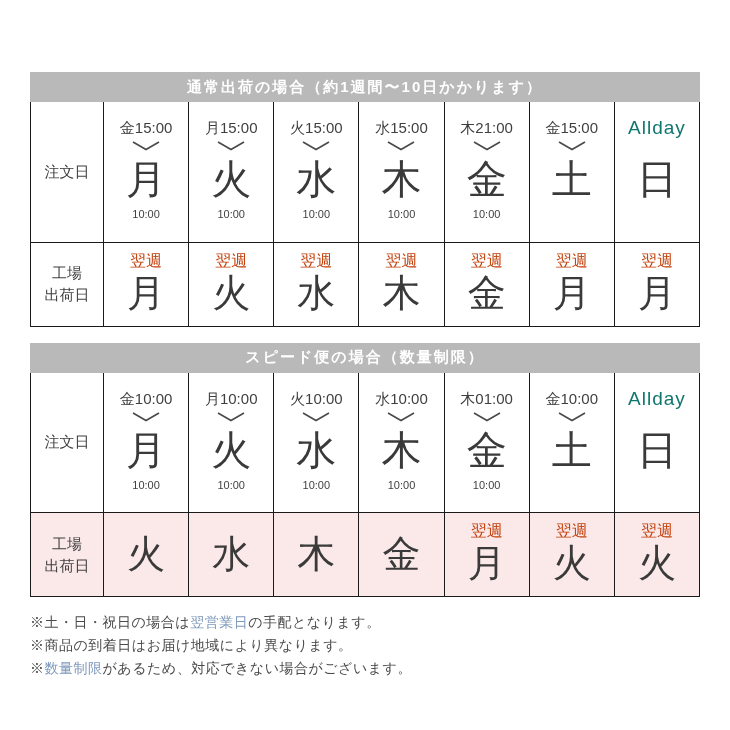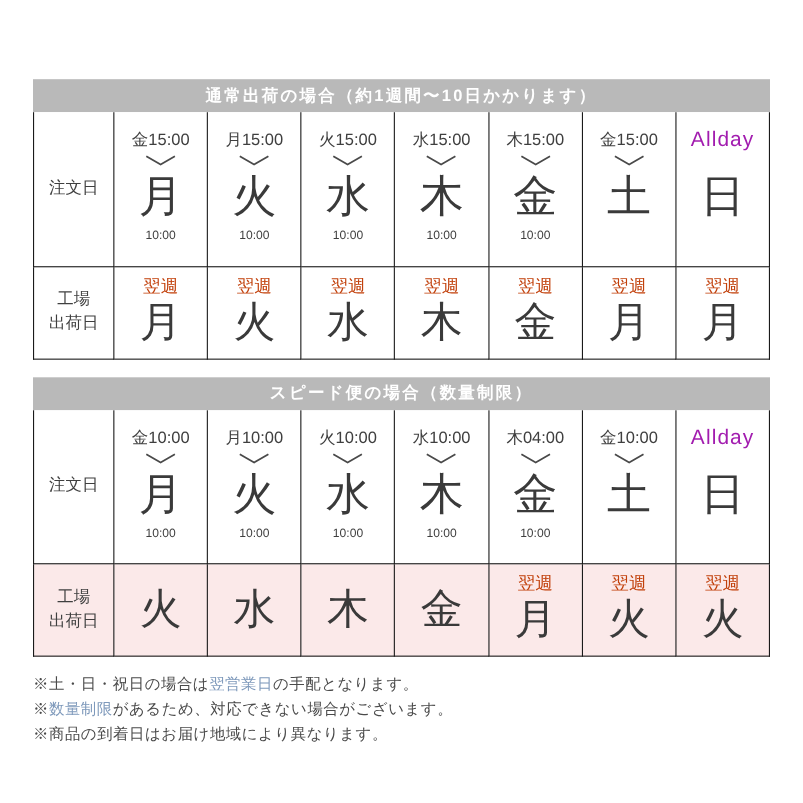--- a/index.html
+++ b/index.html
@@ -32,30 +32,30 @@
   col.labelcol{width:73px;}
   tr.order-row{height:140px;}
   tr.ship-row{height:84px;margin-top:15px;}
 
   .cellbox{
     display:flex;flex-direction:column;
     align-items:center;justify-content:center;
     width:100%;height:100%;
   }
   th.rowlabel{font-weight:400;}
-  .rowlabel-text{font-size:15px;line-height:1.45;color:#3f3f3f;font-family:Liberation Serif, serif;}
+  .rowlabel-text{font-size:15px;line-height:1.45;color:#3f3f3f;}
 
   .cutoff{display:block;height:20px;line-height:20px;font-size:15px;color:#3f3f3f;}
   .chevron{display:block;height:15px;line-height:10px;margin-top:2px;}
   .day{display:block;height:50px;line-height:48px;font-size:40px;font-weight:300;color:#3a3a3a;}
   .time{display:block;height:20px;line-height:18px;font-size:11px;color:#3f3f3f;}
   .time:empty{visibility:hidden;}
 
   .allday .chevron{visibility:hidden;}
-  .allday .cutoff{font-size:19px;letter-spacing:1px;color:#a21caf;}
+  .allday .cutoff{font-size:19px;letter-spacing:1px;color:#0f766e;}
 
   .prefix{display:block;height:19px;line-height:17px;font-size:16px;color:#c2410c;}
   .prefix:empty{display:none;}
   .ship-day{display:block;height:46px;line-height:44px;font-size:38px;font-weight:300;color:#3a3a3a;}
 
   
   tr.pink td,tr.pink th{background:#fbe9e9;}
 
   .section2{margin-top:16px;}
 
@@ -124,21 +124,21 @@
           <span class="cutoff">水15:00</span>
           <span class="chevron"><svg width="30" height="11" viewBox="0 0 30 11">
                     <polyline points="2,2 15,9.5 28,2" fill="none" stroke="#4a4a4a" stroke-width="1.6"></polyline>
                   </svg></span>
           <span class="day">木</span>
           <span class="time">10:00</span>
         </div>
             </td>
         <td>
               <div class="cellbox">
-          <span class="cutoff">木15:00</span>
+          <span class="cutoff">木21:00</span>
           <span class="chevron"><svg width="30" height="11" viewBox="0 0 30 11">
                     <polyline points="2,2 15,9.5 28,2" fill="none" stroke="#4a4a4a" stroke-width="1.6"></polyline>
                   </svg></span>
           <span class="day">金</span>
           <span class="time">10:00</span>
         </div>
             </td>
         <td>
               <div class="cellbox">
           <span class="cutoff">金15:00</span>
@@ -269,21 +269,21 @@
           <span class="cutoff">水10:00</span>
           <span class="chevron"><svg width="30" height="11" viewBox="0 0 30 11">
                     <polyline points="2,2 15,9.5 28,2" fill="none" stroke="#4a4a4a" stroke-width="1.6"></polyline>
                   </svg></span>
           <span class="day">木</span>
           <span class="time">10:00</span>
         </div>
             </td>
         <td>
               <div class="cellbox">
-          <span class="cutoff">木04:00</span>
+          <span class="cutoff">木01:00</span>
           <span class="chevron"><svg width="30" height="11" viewBox="0 0 30 11">
                     <polyline points="2,2 15,9.5 28,2" fill="none" stroke="#4a4a4a" stroke-width="1.6"></polyline>
                   </svg></span>
           <span class="day">金</span>
           <span class="time">10:00</span>
         </div>
             </td>
         <td>
               <div class="cellbox">
           <span class="cutoff">金10:00</span>
@@ -354,17 +354,17 @@
           <span class="ship-day">火</span>
         </div>
             </td>
       </tr>
     </tbody>
       </table>
   </section>
 
   <div class="notes">
     <p class="note"><span>※土・日・祝日の場合は</span><span class="accent">翌営業日</span><span>の手配となります。</span></p>
+    <p class="note"><span>※商品の到着日はお届け地域により異なります。</span><span class="accent"></span><span></span></p>
     <p class="note"><span>※</span><span class="accent">数量制限</span><span>があるため、対応できない場合がございます。</span></p>
-    <p class="note"><span>※商品の到着日はお届け地域により異なります。</span><span class="accent"></span><span></span></p>
   </div>
 
 </div>
 
 </body></html>

